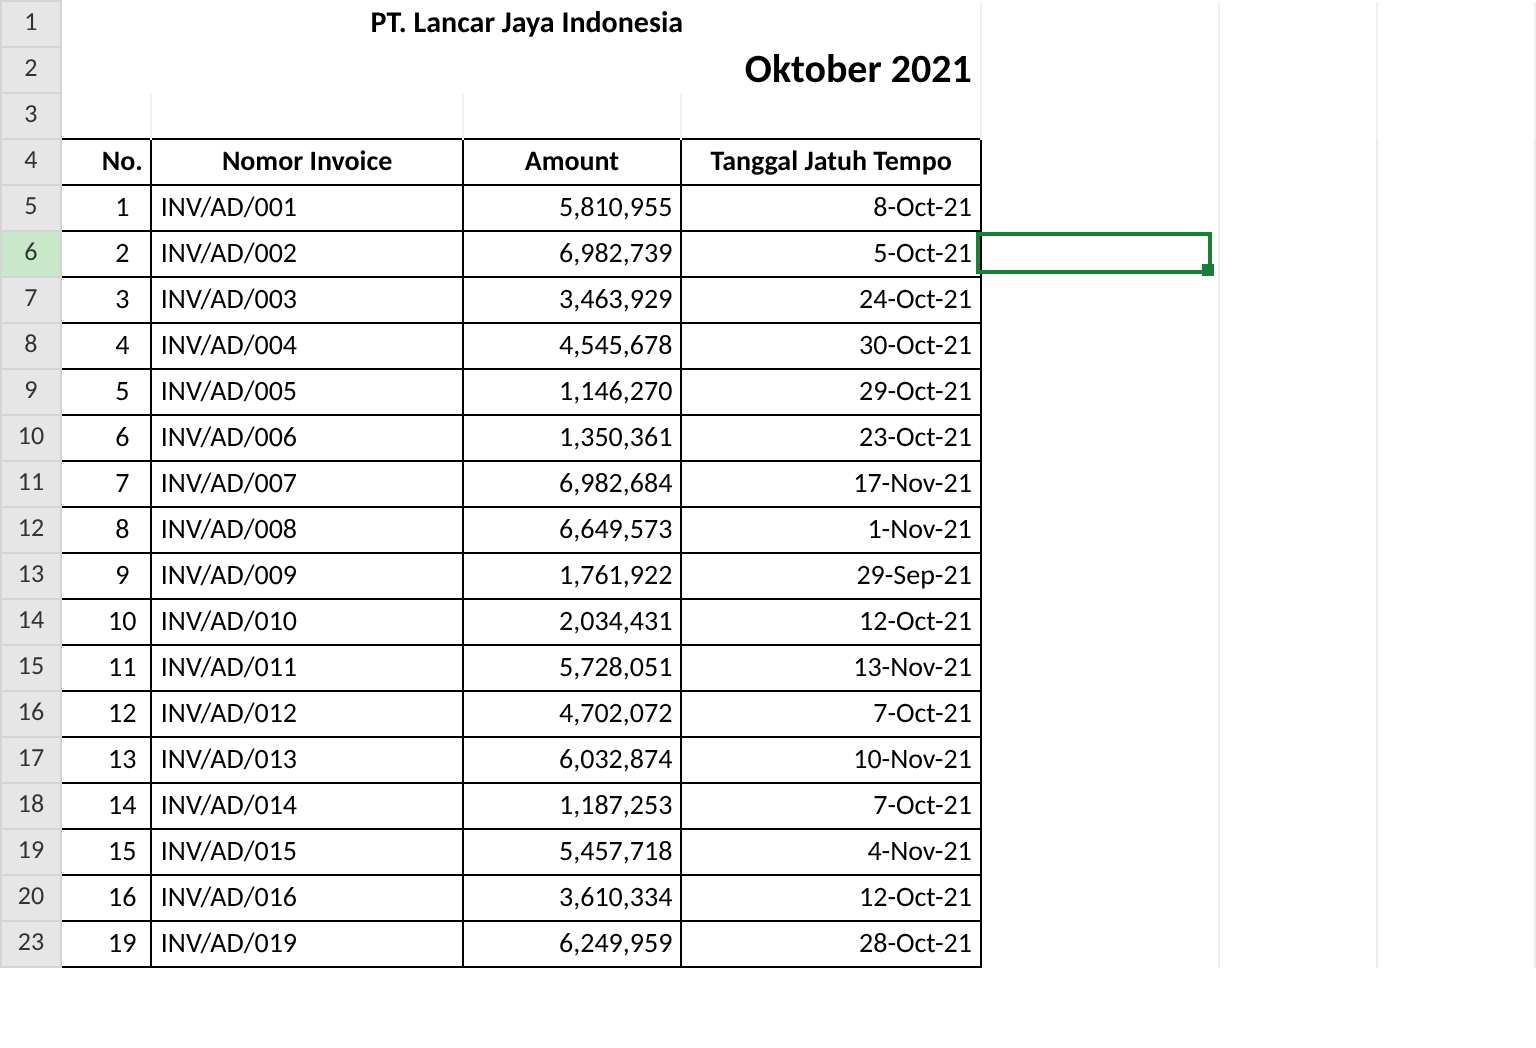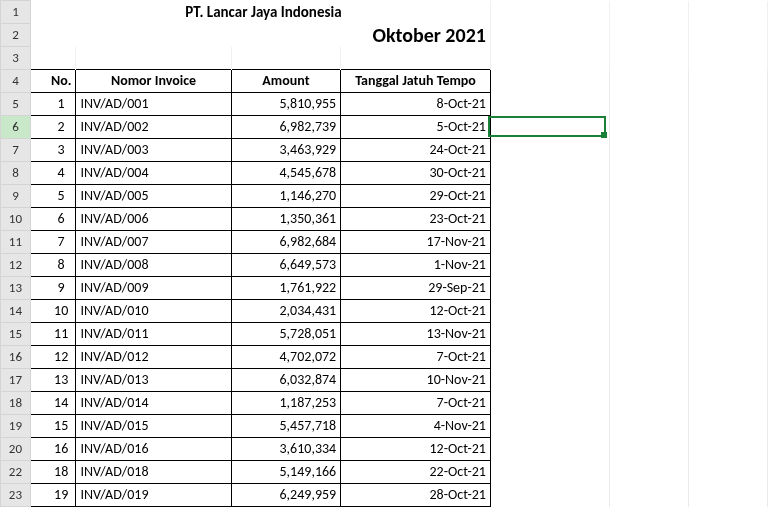--- a/index.html
+++ b/index.html
@@ -224,30 +224,20 @@
           <td class="row-head">20</td>
           <td class="bd col-no">16</td>
           <td class="bd col-inv">INV/AD/016</td>
           <td class="bd col-amt">3,610,334</td>
           <td class="bd col-date">12-Oct-21</td>
           <td class="plain col-e"></td>
           <td class="plain col-f"></td>
           <td class="plain col-g"></td>
         </tr>
         <tr>
-          <td class="row-head">22</td>
-          <td class="bd col-no">18</td>
-          <td class="bd col-inv">INV/AD/018</td>
-          <td class="bd col-amt">5,149,166</td>
-          <td class="bd col-date">22-Oct-21</td>
-          <td class="plain col-e"></td>
-          <td class="plain col-f"></td>
-          <td class="plain col-g"></td>
-        </tr>
-        <tr>
           <td class="row-head">23</td>
           <td class="bd col-no">19</td>
           <td class="bd col-inv">INV/AD/019</td>
           <td class="bd col-amt">6,249,959</td>
           <td class="bd col-date">28-Oct-21</td>
           <td class="plain col-e"></td>
           <td class="plain col-f"></td>
           <td class="plain col-g"></td>
         </tr>
       </tbody>

